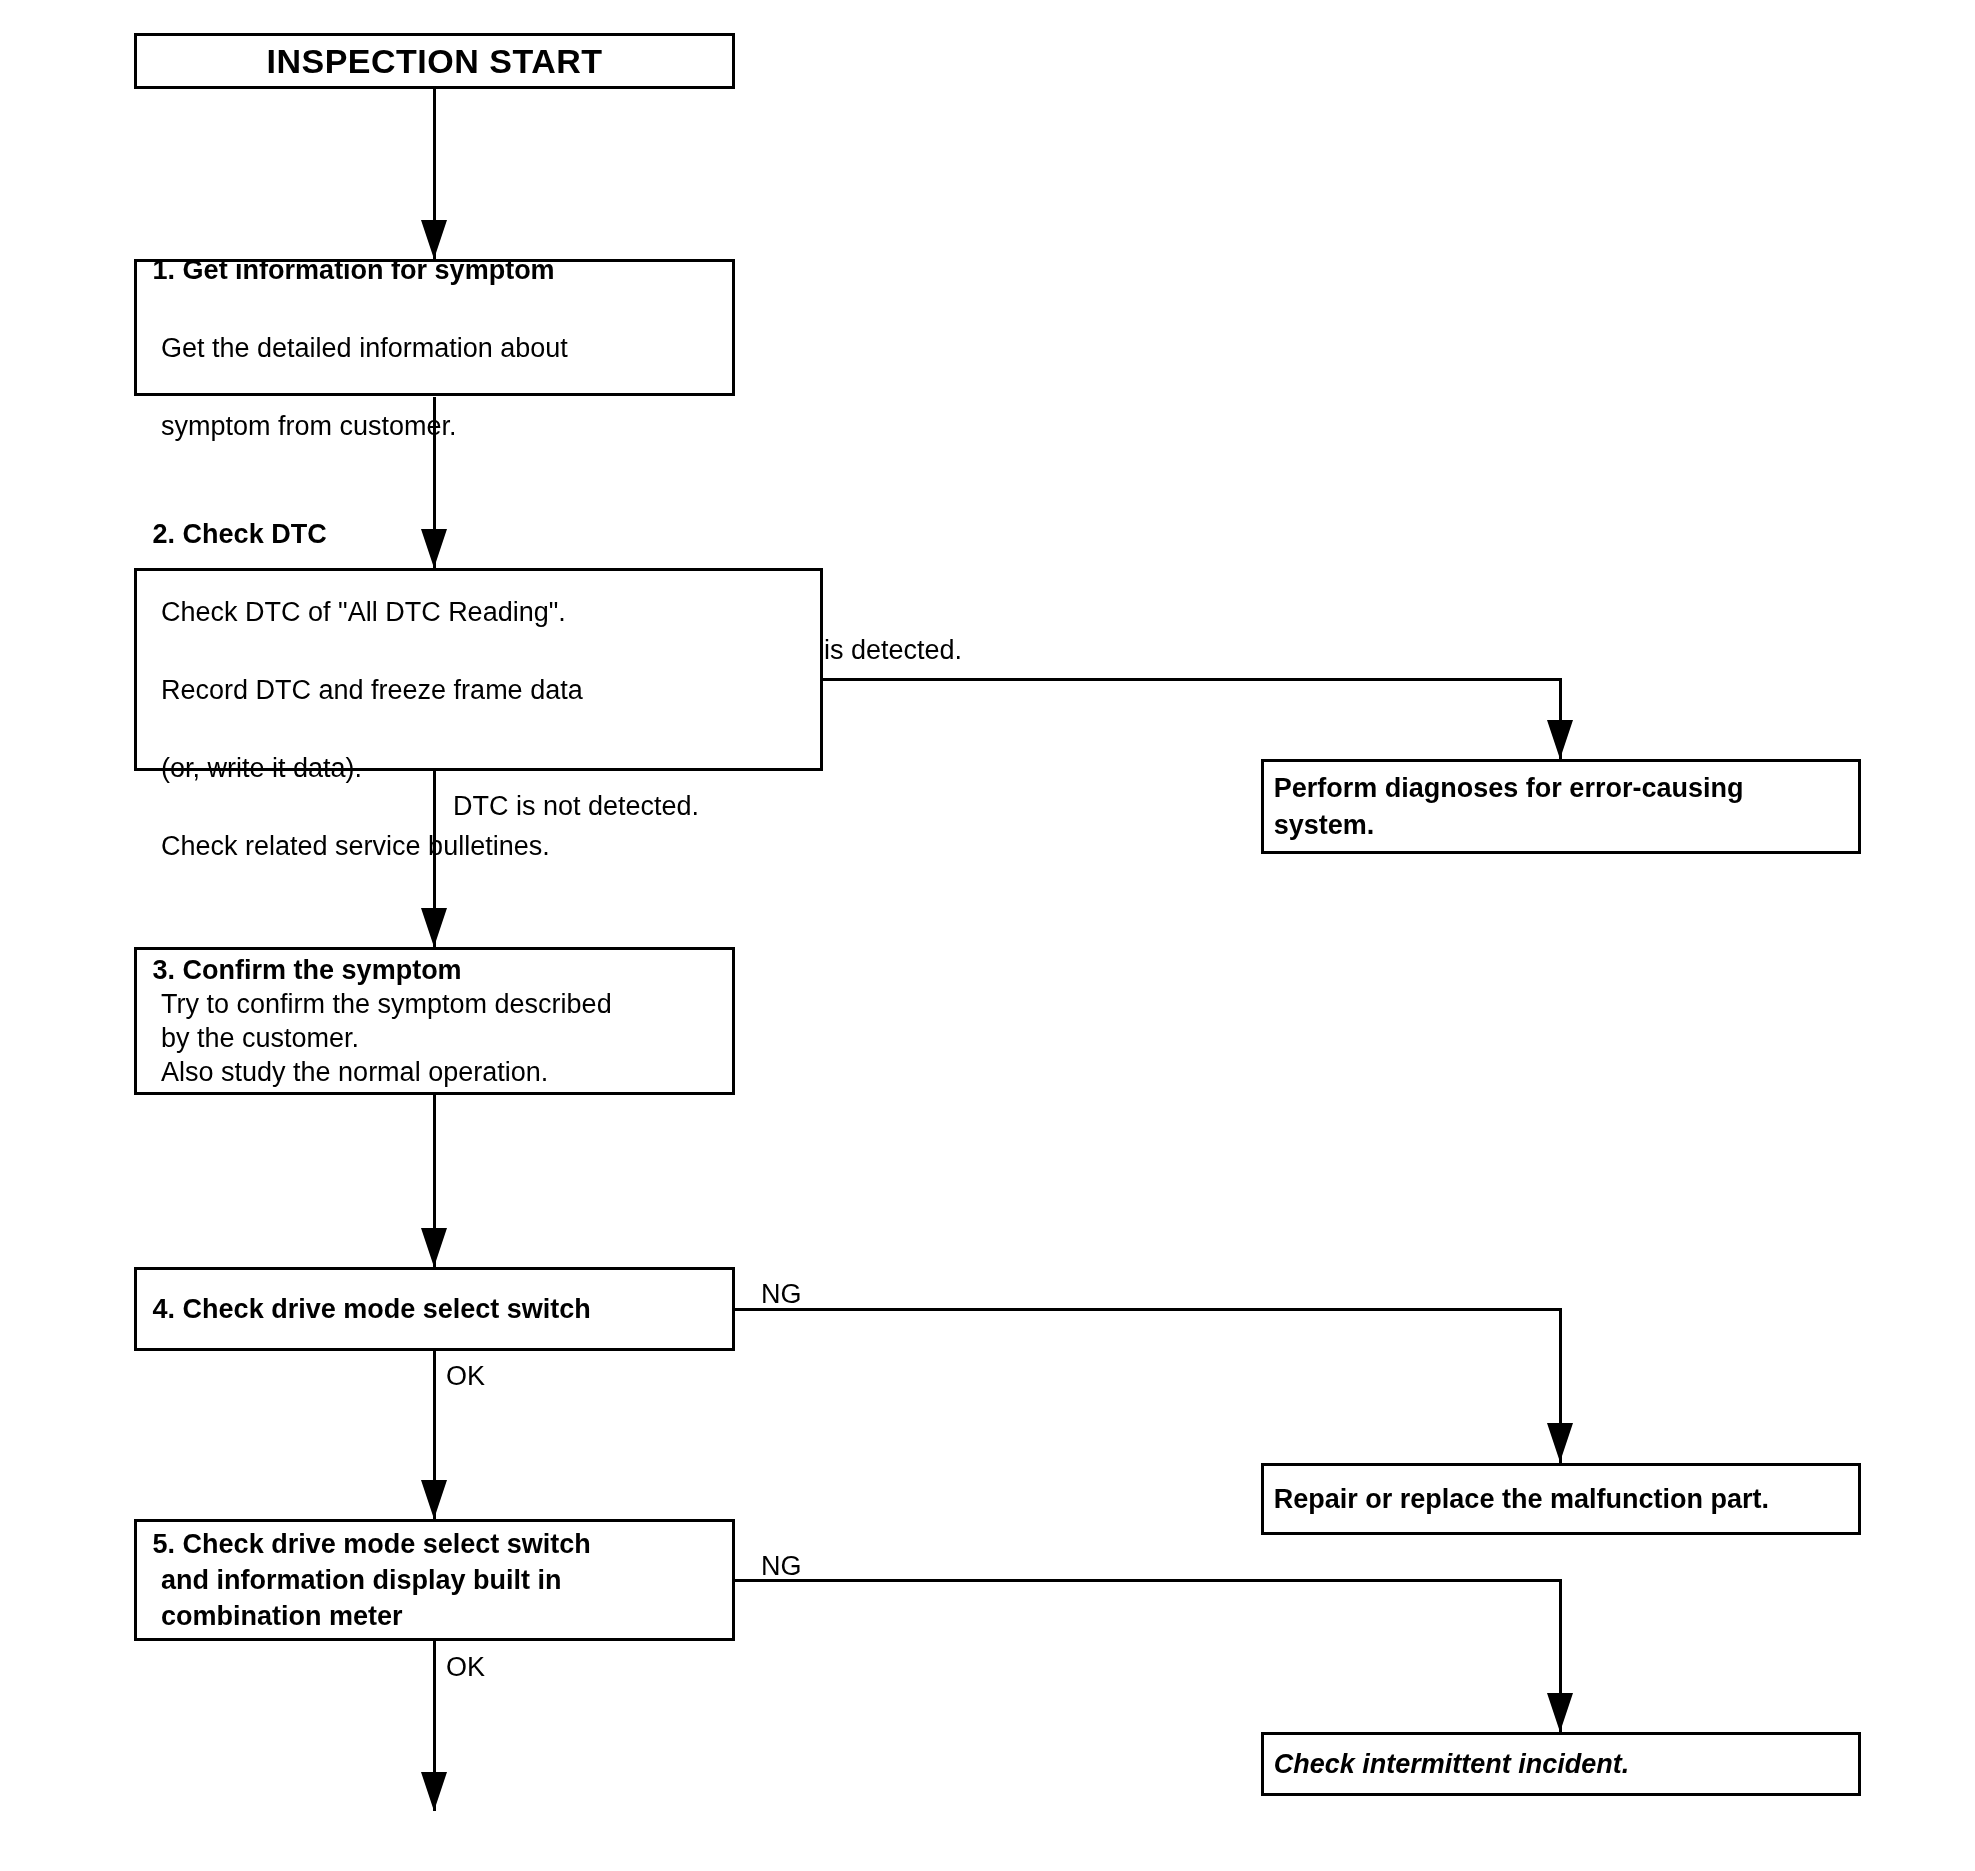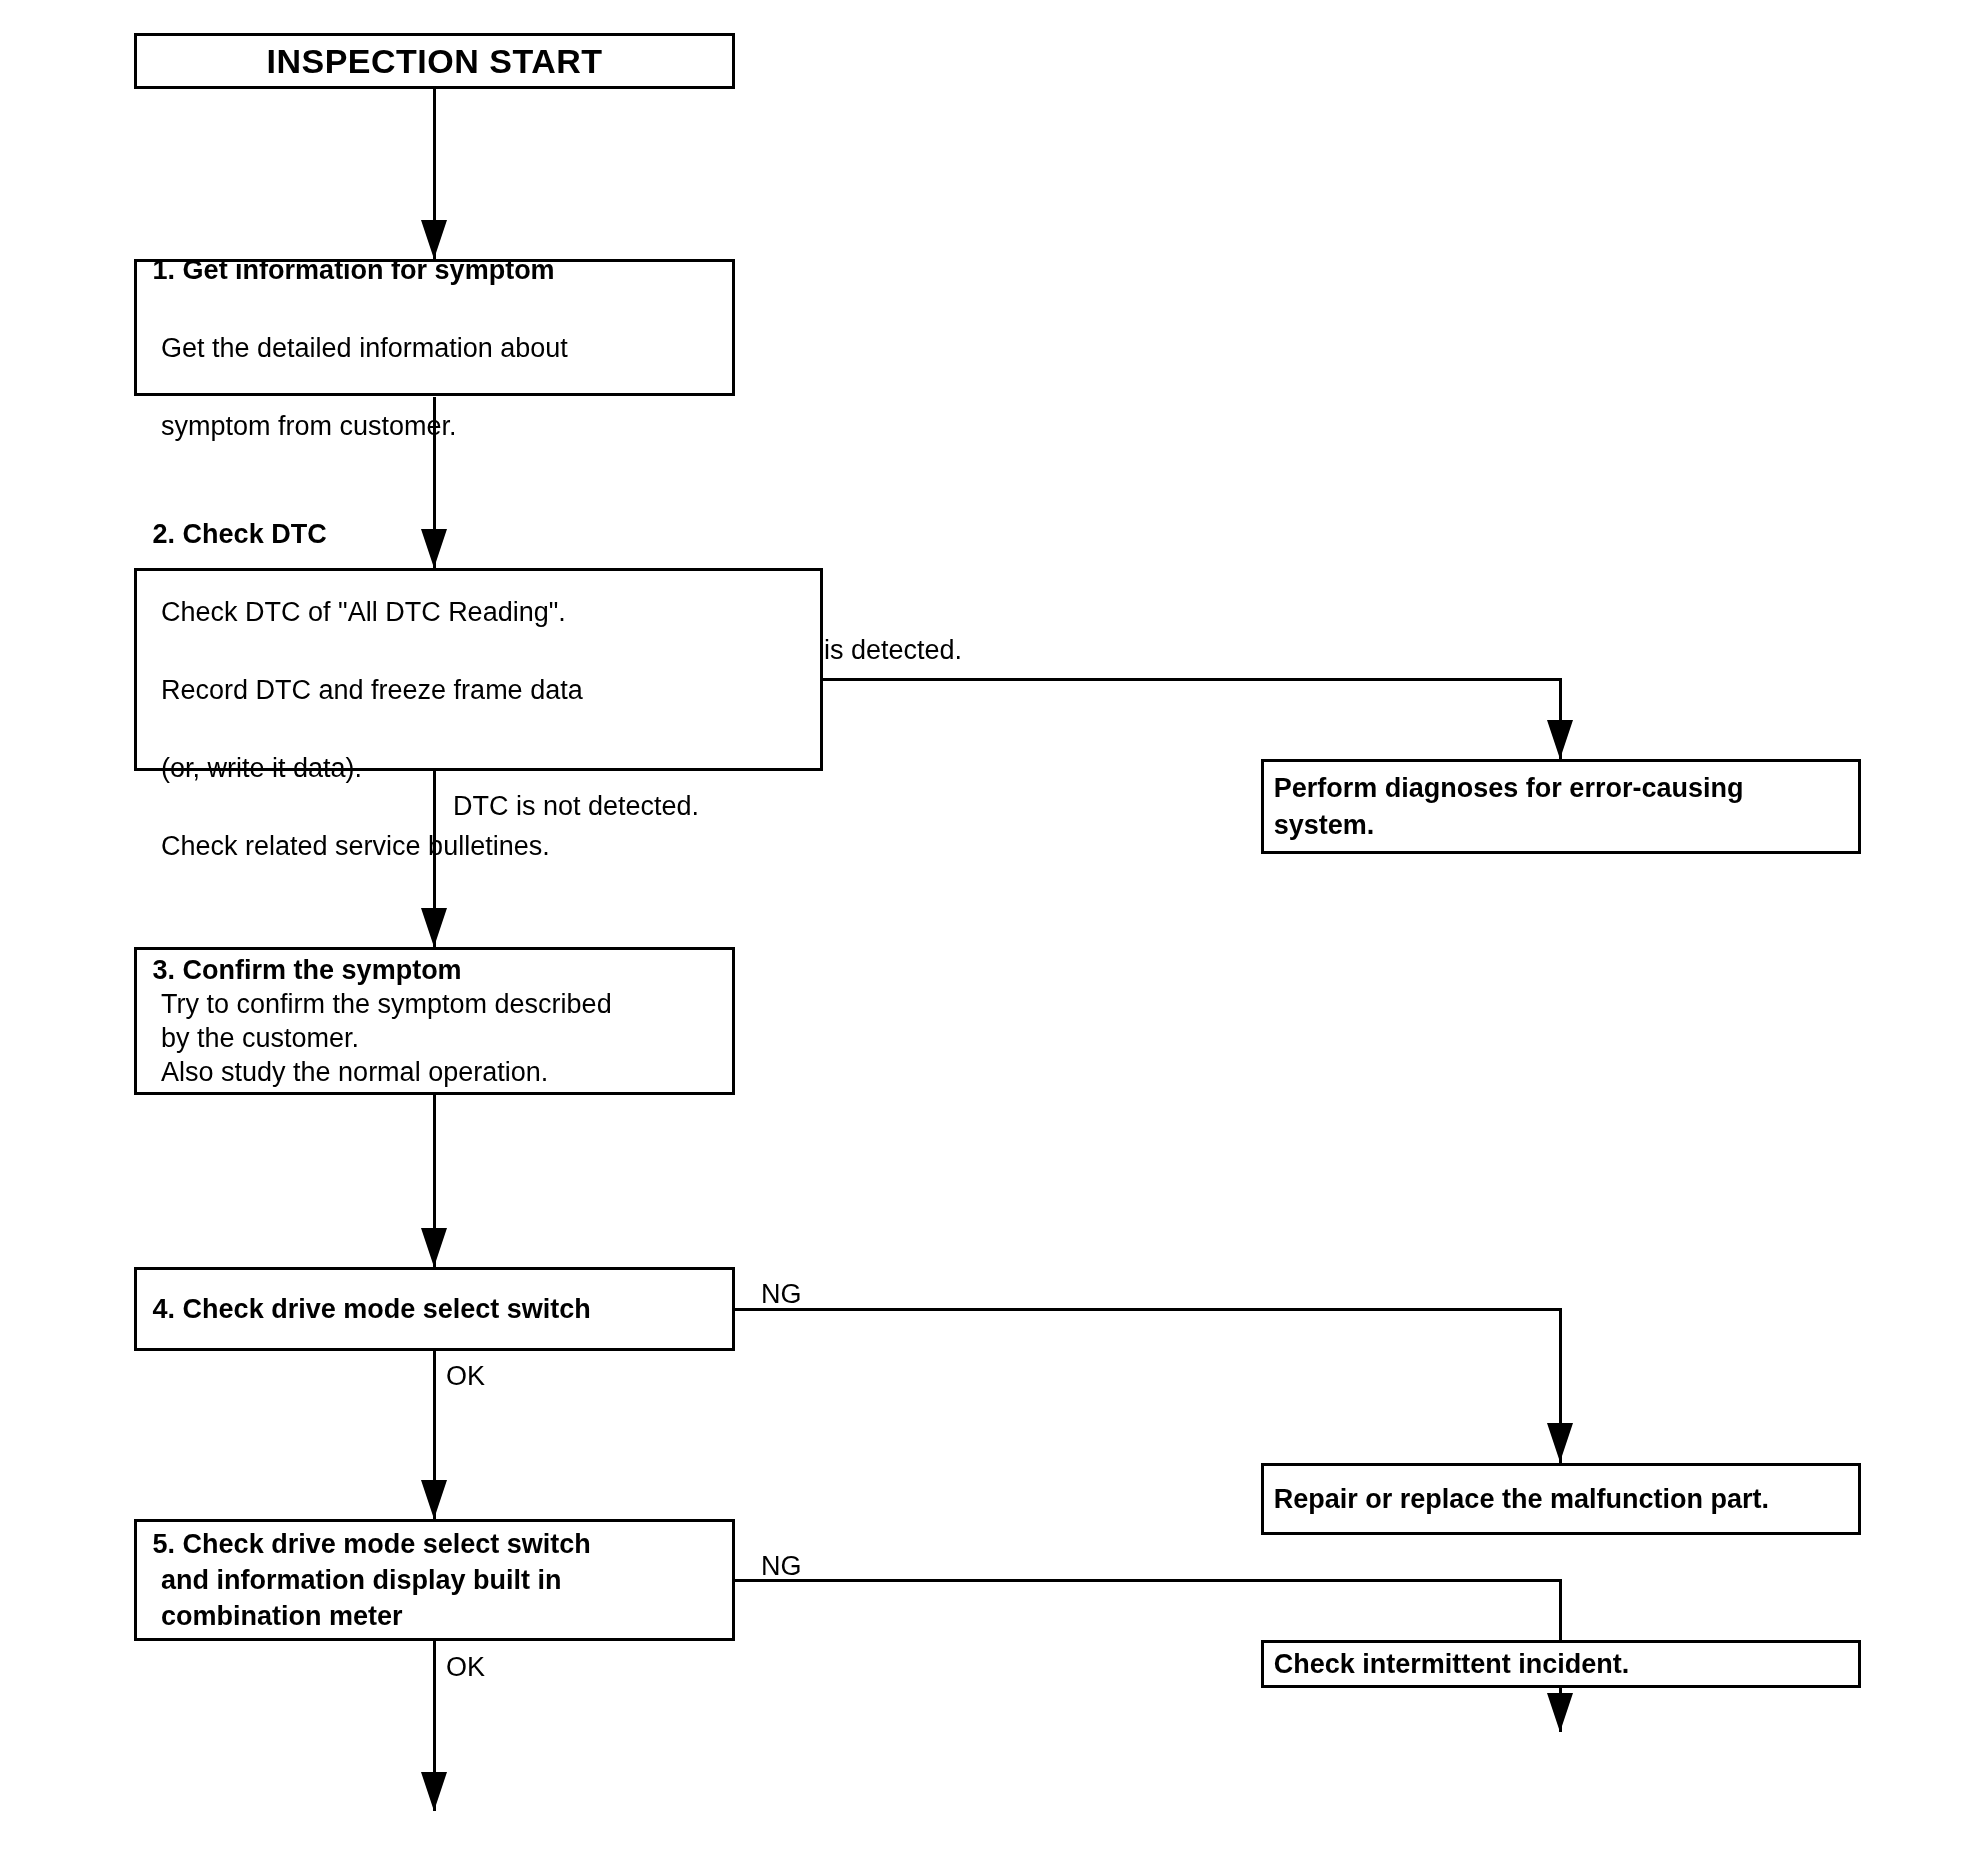--- a/index.html
+++ b/index.html
@@ -138,18 +138,18 @@
 
   <div class="box outcome" style="left:1261px; top:759px; width:600px; height:95px;">
     <div class="line-out">Perform diagnoses for error-causing</div>
     <div class="line-out">system.</div>
   </div>
 
   <div class="box outcome" style="left:1261px; top:1463px; width:600px; height:72px;">
     <div class="line-out">Repair or replace the malfunction part.</div>
   </div>
 
-  <div class="box outcome" style="left:1261px; top:1640px; width:600px; height:48px;">
+  <div class="box outcome" style="left:1261px; top:1732px; width:600px; height:64px;font-style:italic;">
     <div class="line-out">Check intermittent incident.</div>
   </div>
 
 </div>
 
 
 </body></html>

